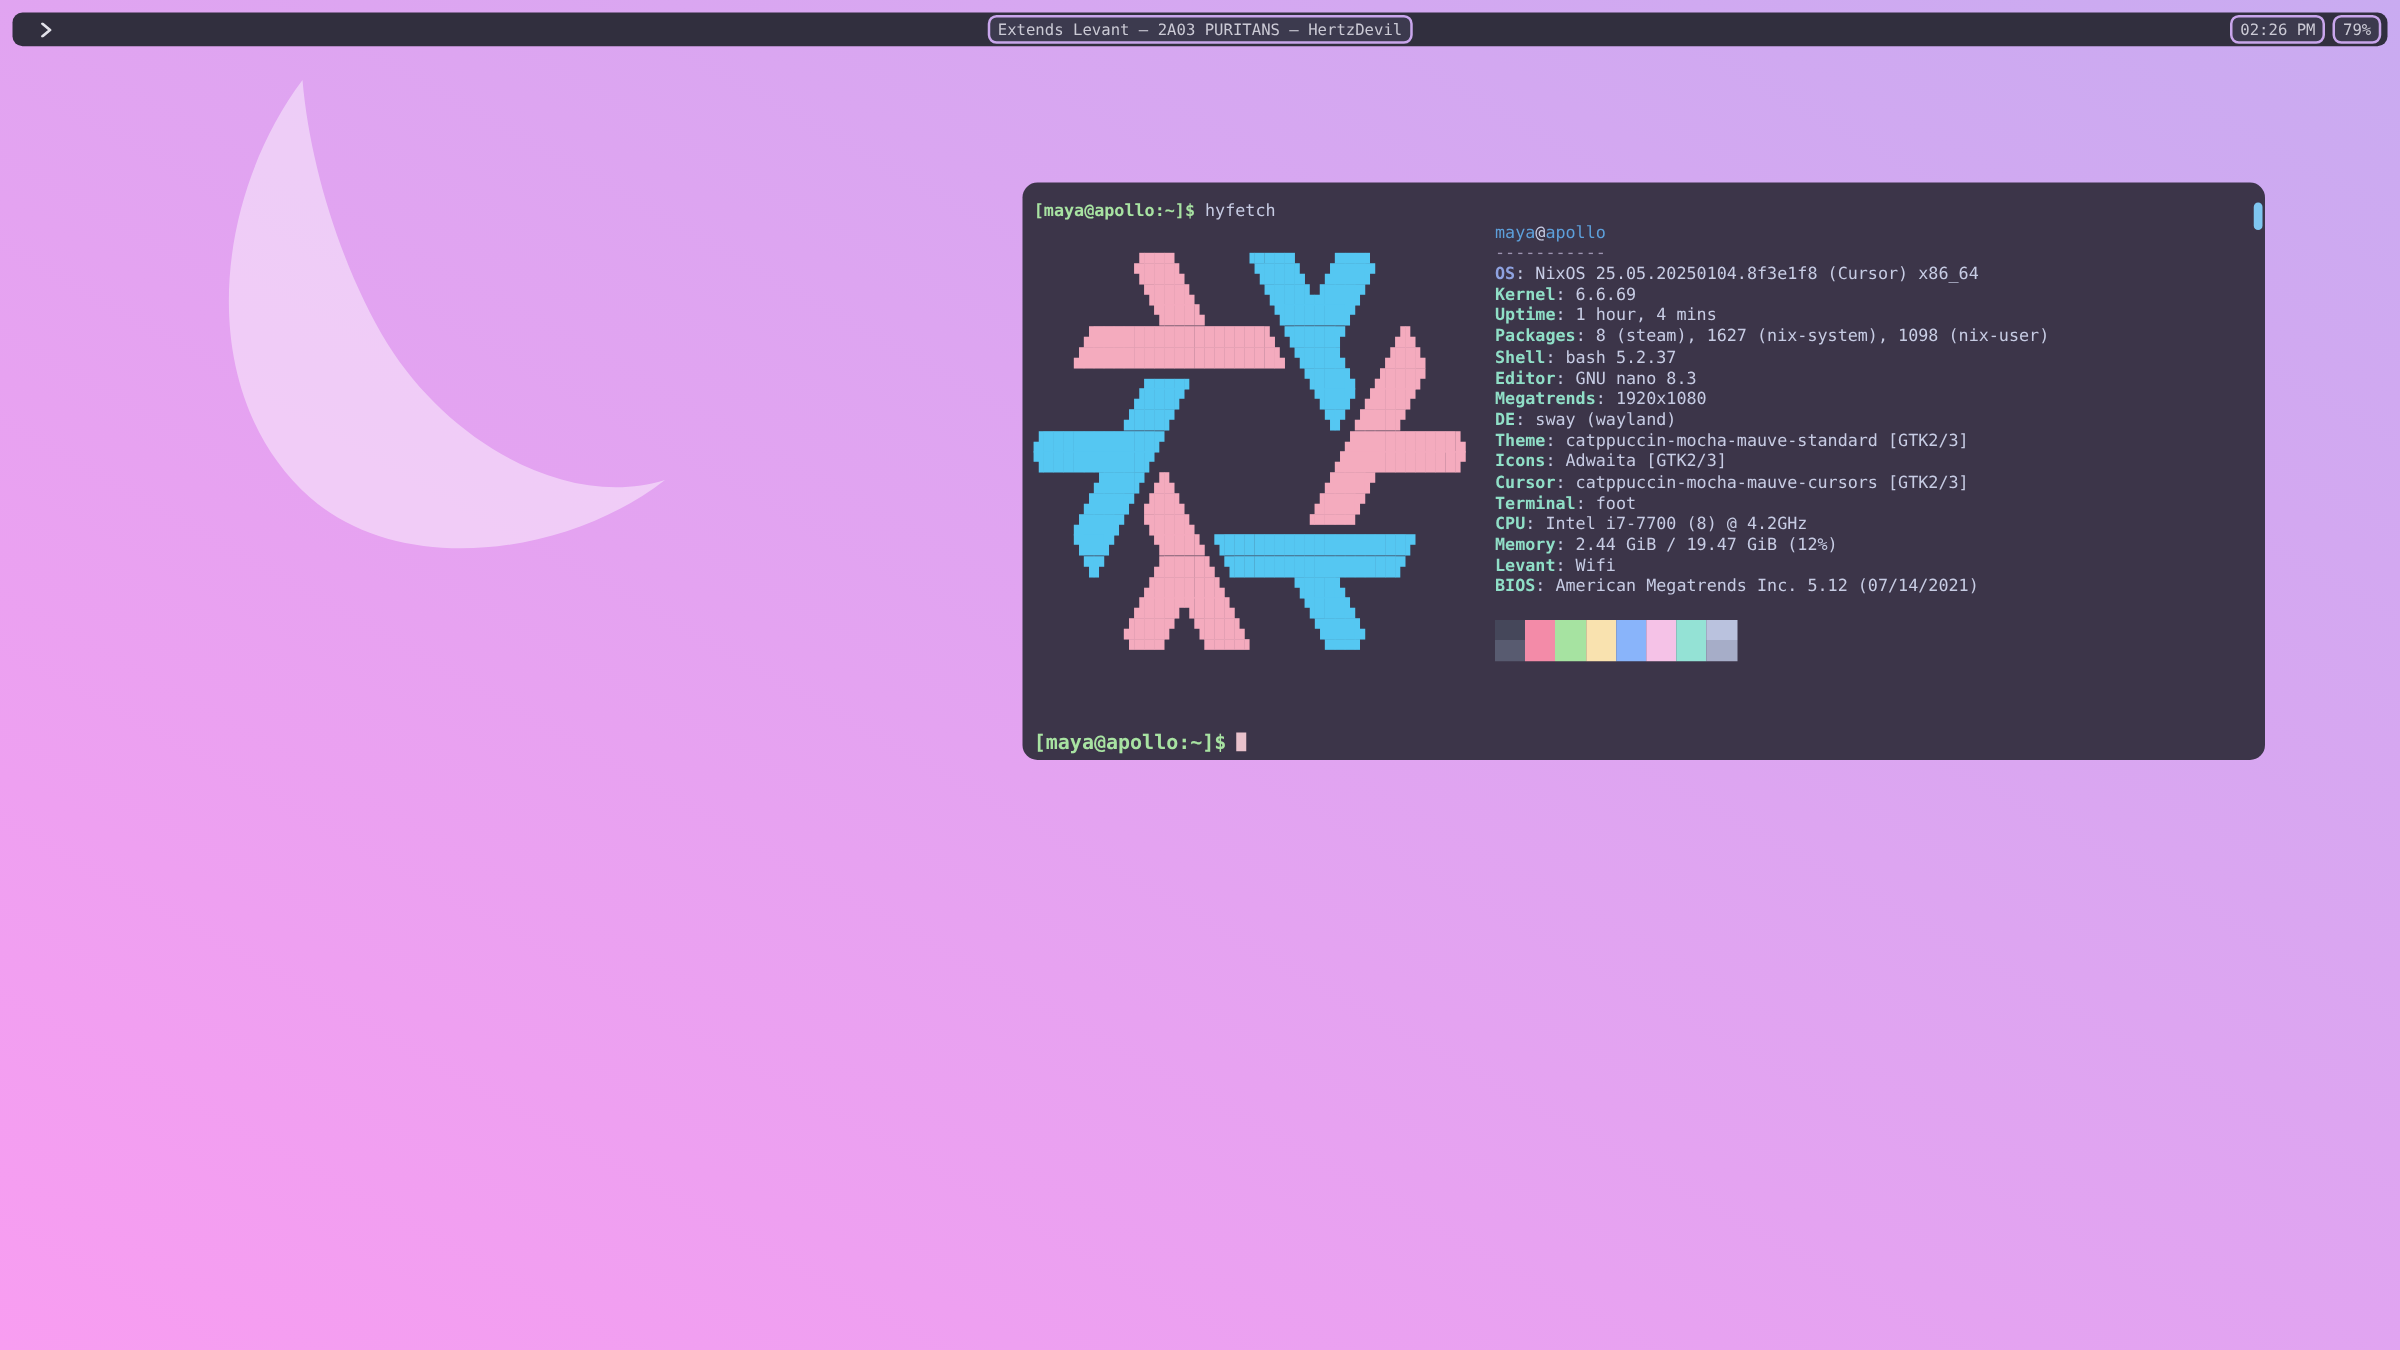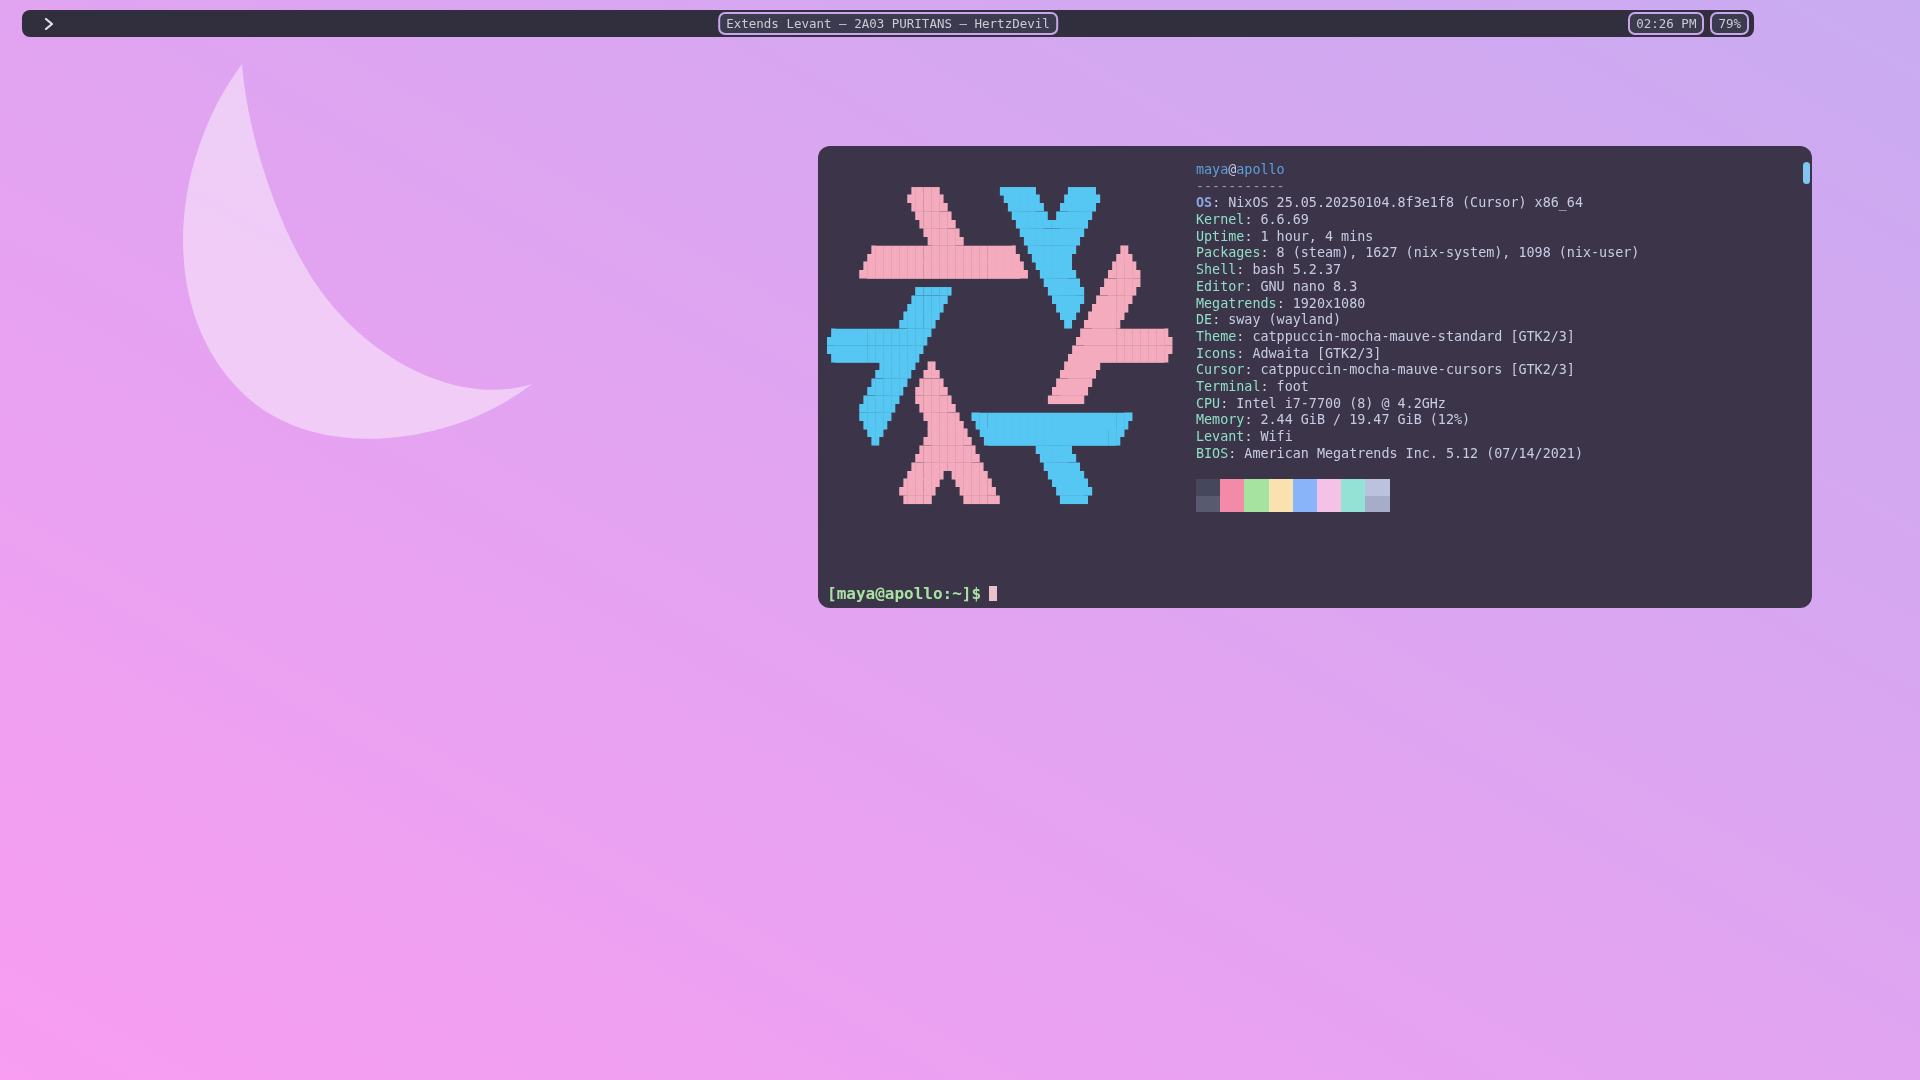--- a/index.html
+++ b/index.html
@@ -14,21 +14,21 @@
   body{
     position:relative;
     font-family:"DejaVu Sans Mono","Liberation Mono",monospace;
     background:linear-gradient(to top right,var(--wallpaper_from),var(--wallpaper_to));
   }
   .moon-svg{position:absolute;left:0;top:0;width:1920px;height:1080px;pointer-events:none}
   .moon-svg path{fill:var(--moon)}
 
   
   .bar{
-    position:absolute;left:22px;top:10px;width:1732px;height:27px;
+    position:absolute;left:10px;top:10px;width:1900px;height:27px;
     background:var(--bar_bg);border-radius:8px;
     display:flex;align-items:center;
   }
   .chevron-btn{position:absolute;left:22px;top:0;height:27px;display:flex;align-items:center;cursor:pointer}
   .pill{
     height:23px;border:2px solid var(--pill_border);border-radius:7px;
     background:var(--pill_bg);color:var(--pill_text);
     font-size:12.5px;line-height:19px;padding:0 6px;
     display:flex;align-items:center;white-space:pre;
   }
@@ -54,21 +54,21 @@
     position:absolute;left:0;top:16.7px;
     font-family:"DejaVu Sans Mono",monospace;
     font-size:14.35px;line-height:16.7px;white-space:pre;
     transform:scaleX(0.93);transform-origin:left top;
   }
   .lg-p{color:var(--logo_pink)} .lg-b{color:var(--logo_blue)}
   .info{position:absolute;left:369px;top:0}
   .t-user,.t-host{color:var(--title_blue);font-weight:normal}
   .dash{color:var(--dash)}
   .lab-blue{color:var(--label_blue);font-weight:bold}
-  .lab-mint{color:var(--label_mint);font-weight:normal}
+  .lab-mint{color:var(--label_mint);font-weight:bold}
   .palette{margin-top:16.7px}
   .pal-row{display:flex;height:16.7px}
   .sw{width:24.2px;height:16.7px}
   .prompt-bottom{position:absolute;left:9px;top:440px;height:16.7px;line-height:16.7px;white-space:pre}
   .cursor{
     display:inline-block;width:8px;height:15px;background:var(--cursor);
     vertical-align:-2px;margin-left:8px;
   }
   .cmd{padding-left:8px}
 </style>
@@ -88,20 +88,21 @@
   </div>
   <div class="pill center">Extends Levant – 2A03 PURITANS – HertzDevil</div>
   <div class="bar-right">
     <div class="pill">02:26 PM</div>
     <div class="pill">79%</div>
   </div>
 </div>
 
 <div class="terminal">
   <div class="term-content">
+    <div class="row"><span class="green bold">[maya@apollo:~]$</span><span class="fg cmd">hyfetch</span></div>
 
     <div class="fetch-area">
       <pre class="logo" id="logo"><div><span>          </span><span class="lg-p">▗▄▄▄</span><span>       </span><span class="lg-b">▗▄▄▄▄    ▄▄▄▖</span></div><div><span>          </span><span class="lg-p">▜███▙</span><span>       </span><span class="lg-b">▜███▙  ▟███▛</span></div><div><span>           </span><span class="lg-p">▜███▙</span><span>       </span><span class="lg-b">▜███▙▟███▛</span></div><div><span>            </span><span class="lg-p">▜███▙</span><span>       </span><span class="lg-b">▜██████▛</span></div><div><span>     </span><span class="lg-p">▟█████████████████▙</span><span> </span><span class="lg-b">▜████▛</span><span>     </span><span class="lg-p">▟▙</span></div><div><span>    </span><span class="lg-p">▟███████████████████▙</span><span> </span><span class="lg-b">▜███▙</span><span>    </span><span class="lg-p">▟██▙</span></div><div><span>           </span><span class="lg-b">▄▄▄▄▖           ▜███▙</span><span>  </span><span class="lg-p">▟███▛</span></div><div><span>          </span><span class="lg-b">▟███▛             ▜██▛</span><span> </span><span class="lg-p">▟███▛</span></div><div><span>         </span><span class="lg-b">▟███▛               ▜▛</span><span> </span><span class="lg-p">▟███▛</span></div><div><span class="lg-b">▟███████████▛</span><span>                  </span><span class="lg-p">▟██████████▙</span></div><div><span class="lg-b">▜██████████▛</span><span>                  </span><span class="lg-p">▟███████████▛</span></div><div><span>      </span><span class="lg-b">▟███▛</span><span> </span><span class="lg-p">▟▙               ▟███▛</span></div><div><span>     </span><span class="lg-b">▟███▛</span><span> </span><span class="lg-p">▟██▙             ▟███▛</span></div><div><span>    </span><span class="lg-b">▟███▛</span><span>  </span><span class="lg-p">▜███▙           ▝▀▀▀▀</span></div><div><span>    </span><span class="lg-b">▜██▛</span><span>    </span><span class="lg-p">▜███▙</span><span> </span><span class="lg-b">▜██████████████████▛</span></div><div><span>     </span><span class="lg-b">▜▛</span><span>     </span><span class="lg-p">▟████▙</span><span> </span><span class="lg-b">▜████████████████▛</span></div><div><span>           </span><span class="lg-p">▟██████▙</span><span>       </span><span class="lg-b">▜███▙</span></div><div><span>          </span><span class="lg-p">▟███▛▜███▙</span><span>       </span><span class="lg-b">▜███▙</span></div><div><span>         </span><span class="lg-p">▟███▛  ▜███▙</span><span>       </span><span class="lg-b">▜███▙</span></div><div><span>         </span><span class="lg-p">▝▀▀▀    ▀▀▀▀▘</span><span>       </span><span class="lg-b">▀▀▀▘</span></div></pre>
       <div class="info" id="info">
           <div class="row"><span class="t-user">maya</span><span class="fg">@</span><span class="t-host">apollo</span></div>
           <div class="row"><span class="dash">-----------</span></div>
           <div class="row"><span class="lab-blue">OS</span><span class="fg">: NixOS 25.05.20250104.8f3e1f8 (Cursor) x86_64</span></div>
           <div class="row"><span class="lab-mint">Kernel</span><span class="fg">: 6.6.69</span></div>
           <div class="row"><span class="lab-mint">Uptime</span><span class="fg">: 1 hour, 4 mins</span></div>
           <div class="row"><span class="lab-mint">Packages</span><span class="fg">: 8 (steam), 1627 (nix-system), 1098 (nix-user)</span></div>

